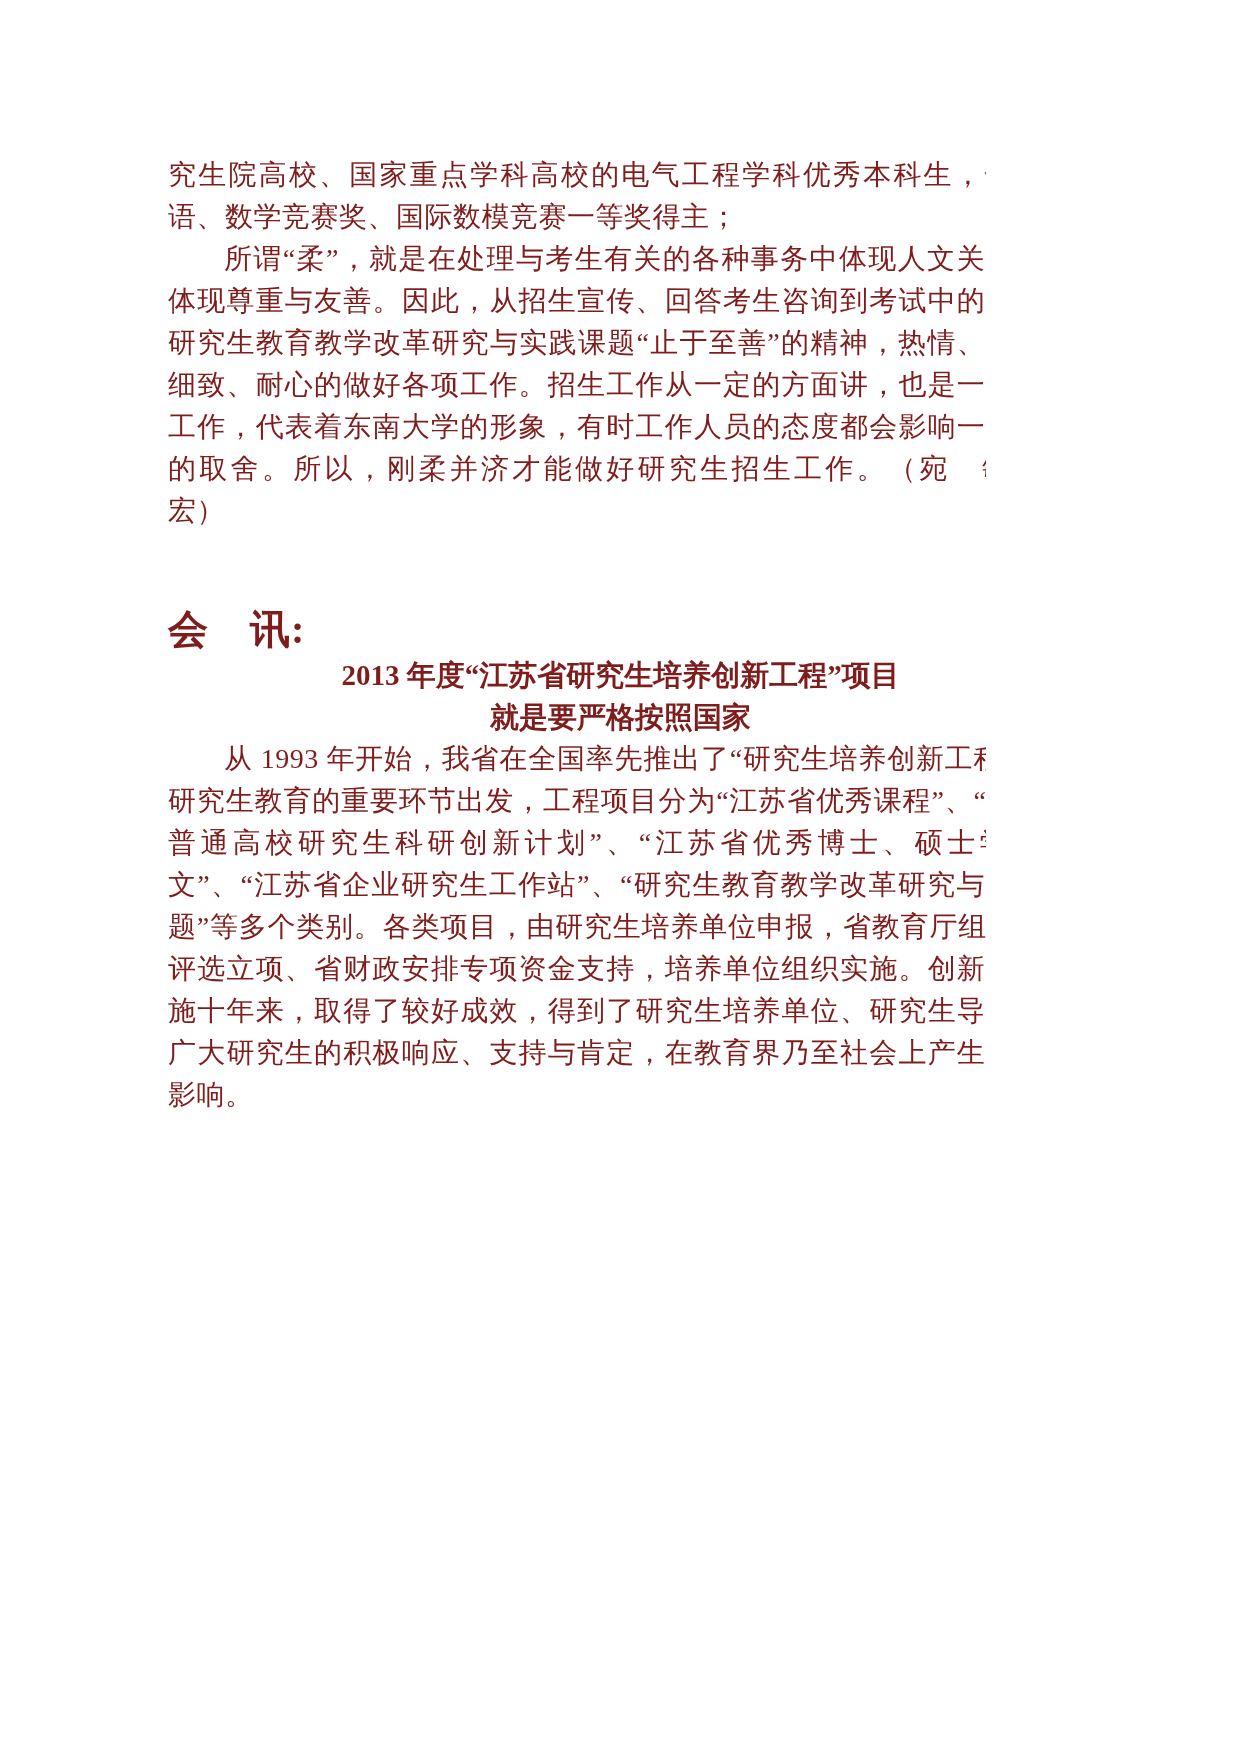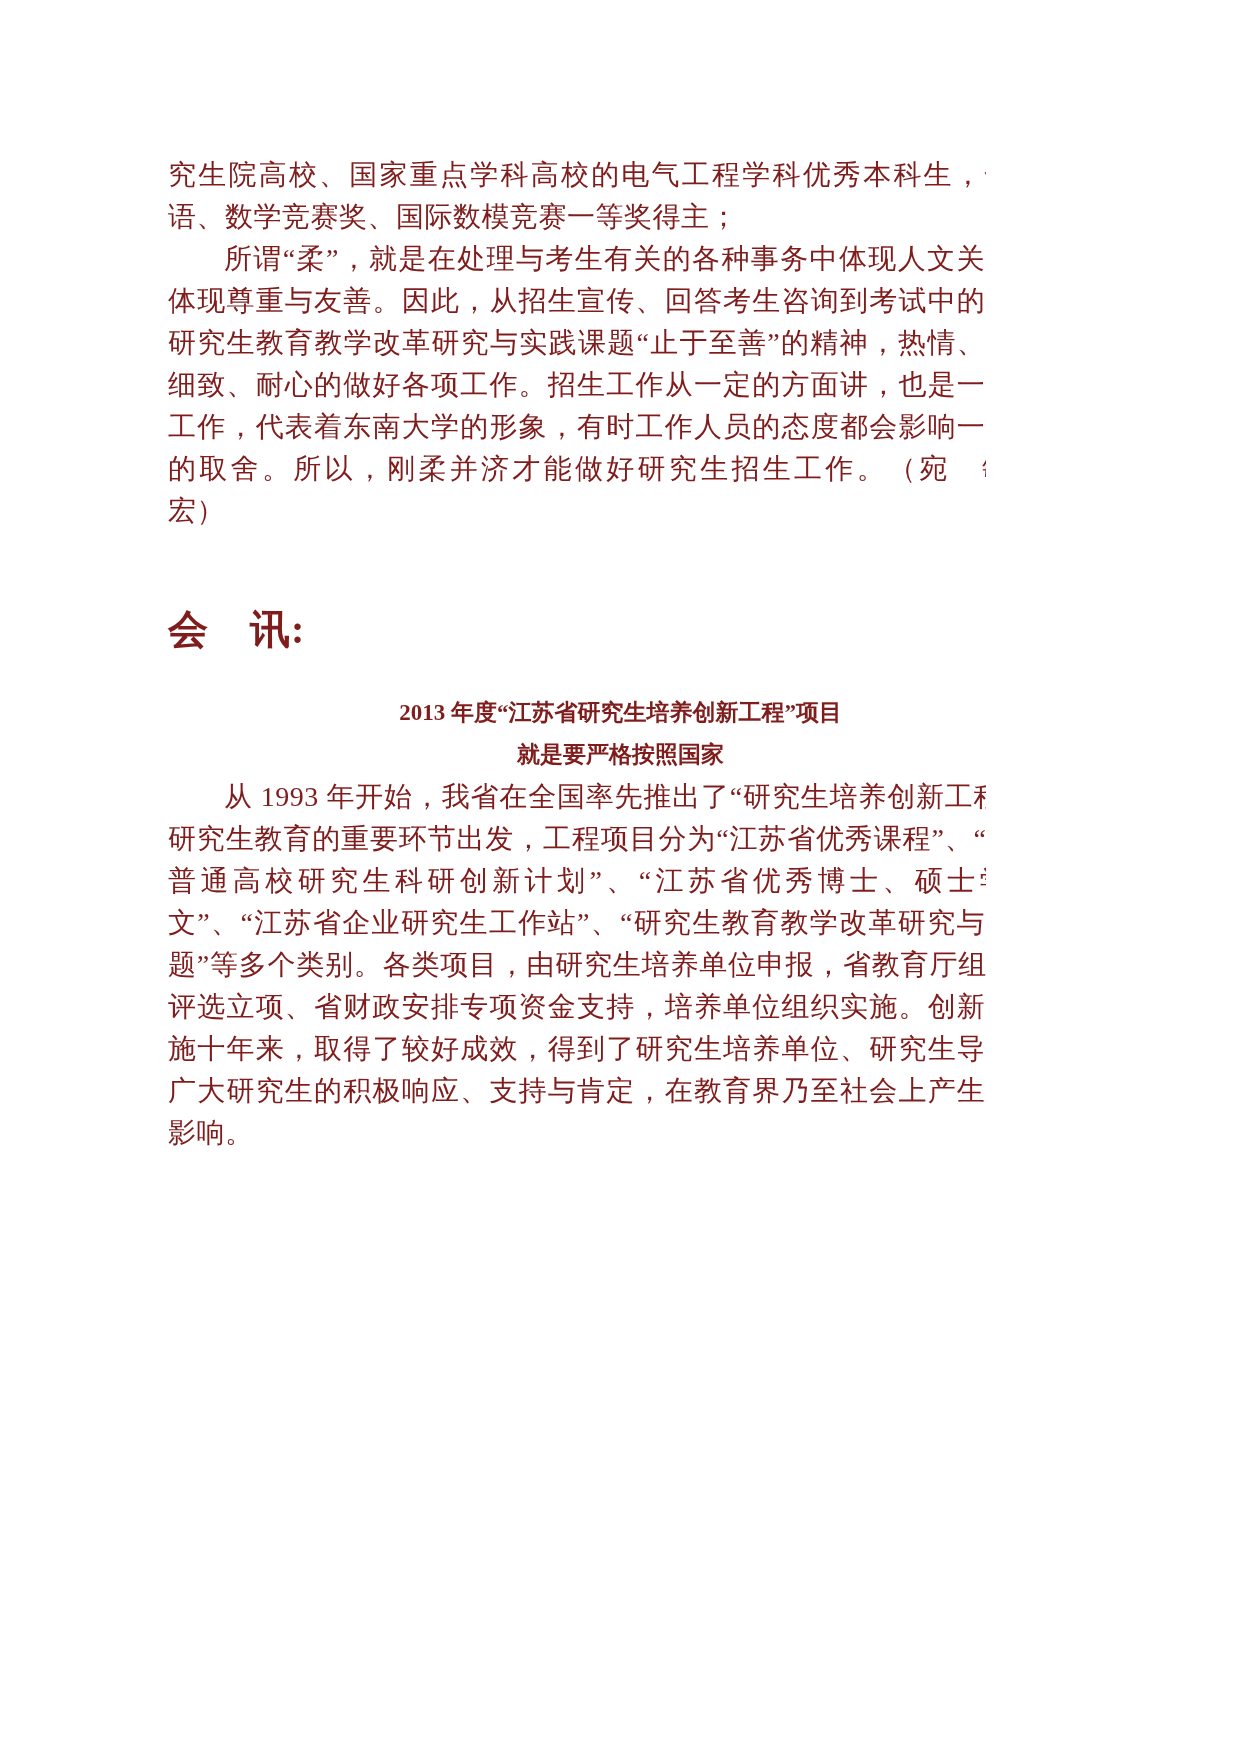--- a/index.html
+++ b/index.html
@@ -34,24 +34,23 @@
     text-indent: 2em;
   }
   .section-heading {
     margin: 74px 0 0 0;
     font-size: 40px;
     line-height: 48px;
     font-weight: bold;
     letter-spacing: 1px;
   }
   .article-title {
-    margin-top: 38px;
     text-align: center;
     font-weight: bold;
-    font-size: 23px;
+    font-size: 29px;
     line-height: 42px;
   }
   .first-after-title {
     margin-top: 45px;
   }
 </style>
 </head>
 <body>
 
 <div class="page">

